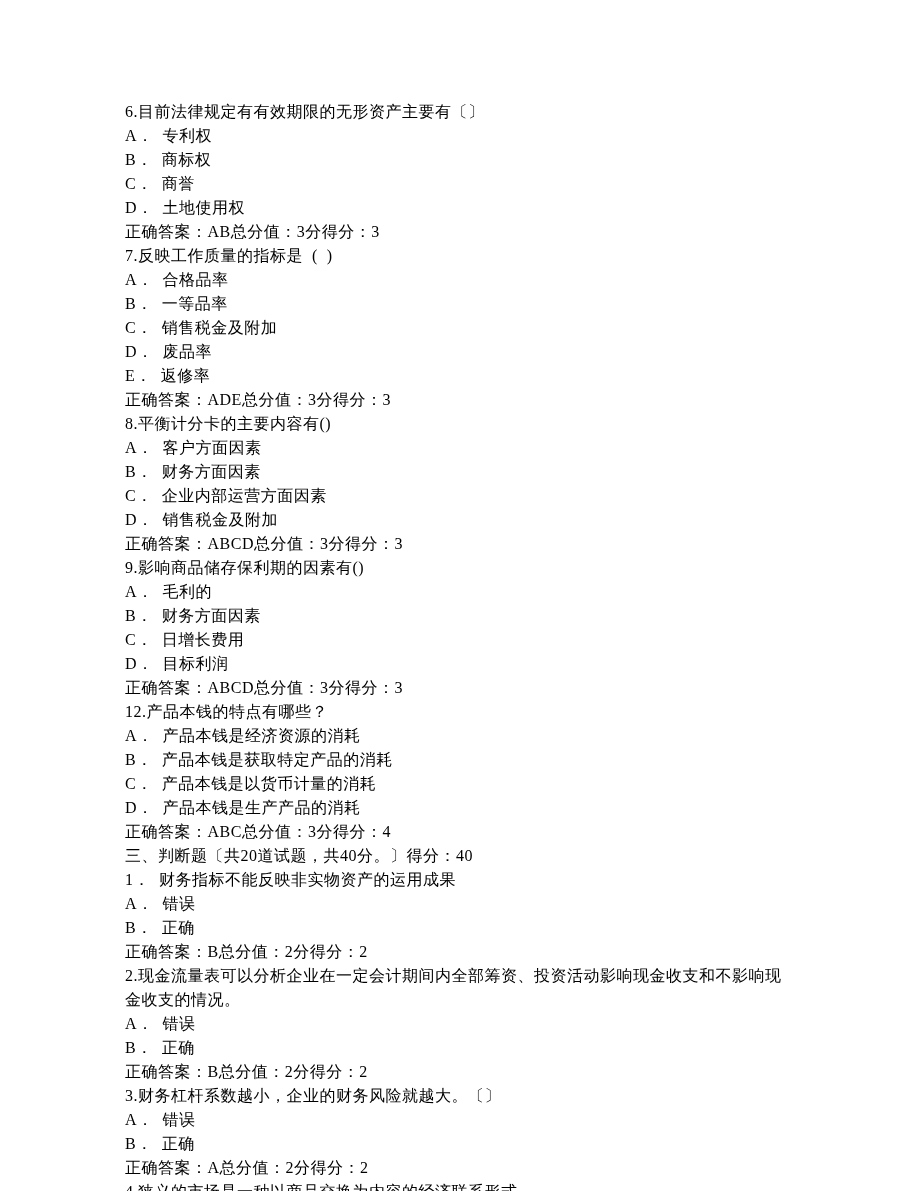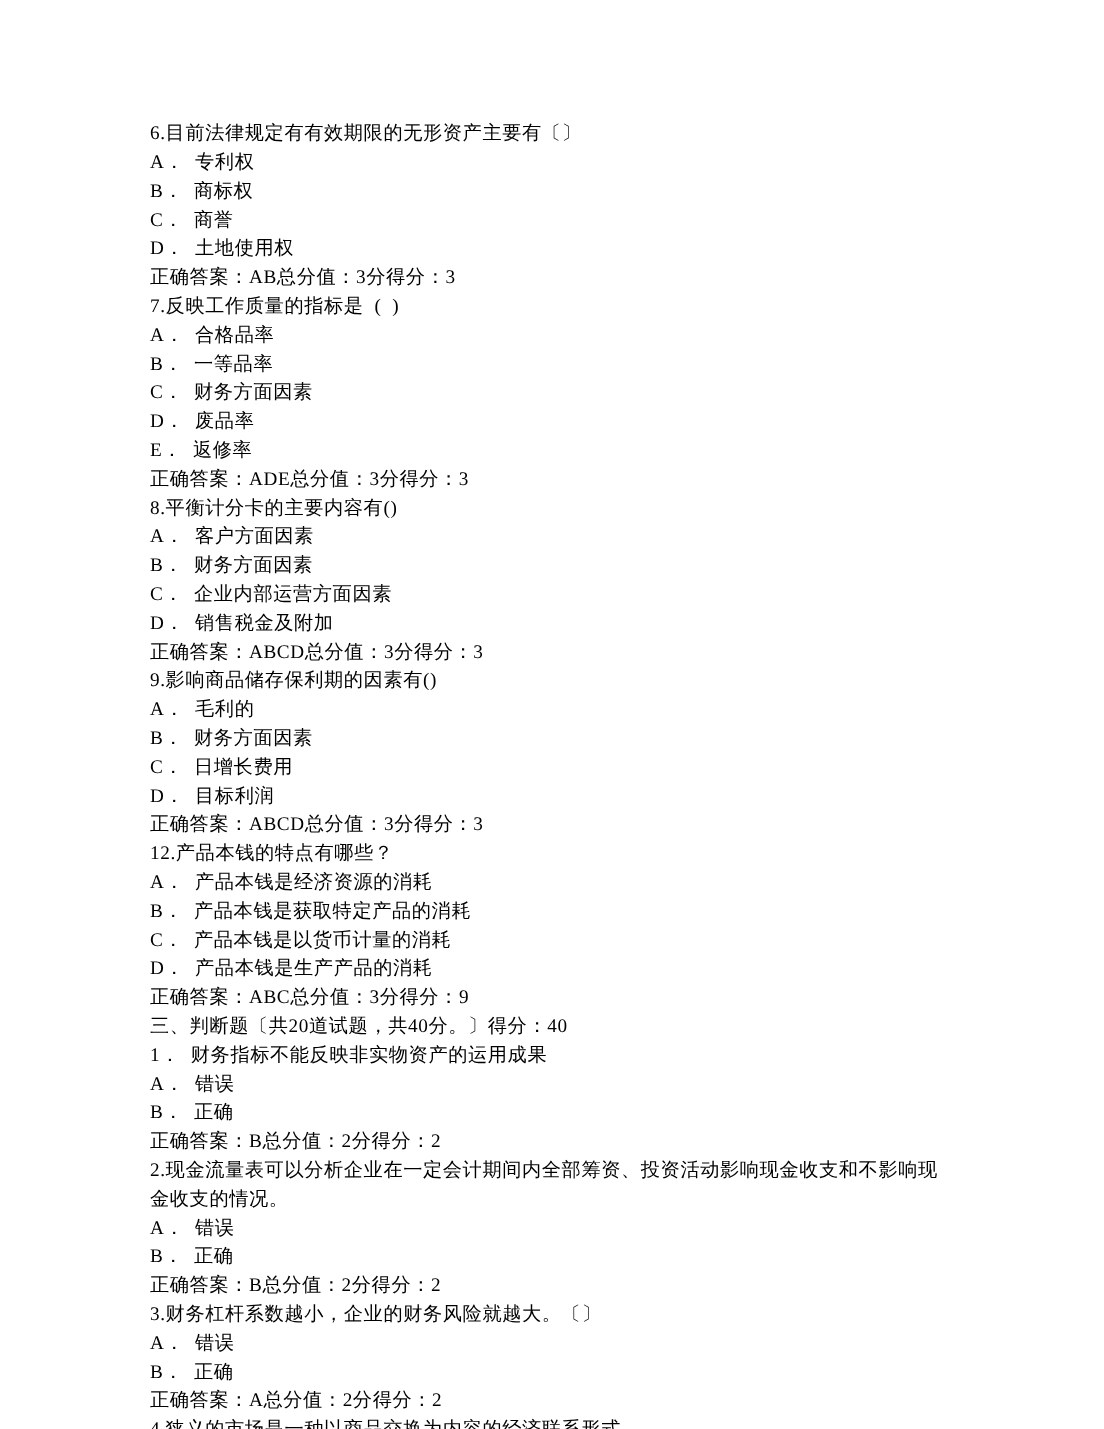--- a/index.html
+++ b/index.html
@@ -29,42 +29,42 @@
 <div>
   <span class="line">6.目前法律规定有有效期限的无形资产主要有〔〕</span>
   <span class="line">A．  专利权</span>
   <span class="line">B．  商标权</span>
   <span class="line">C．  商誉</span>
   <span class="line">D．  土地使用权</span>
   <span class="line">正确答案：AB总分值：3分得分：3</span>
   <span class="line">7.反映工作质量的指标是  (  )</span>
   <span class="line">A．  合格品率</span>
   <span class="line">B．  一等品率</span>
-  <span class="line">C．  财务方面因素</span>
+  <span class="line">C．  销售税金及附加</span>
   <span class="line">D．  废品率</span>
   <span class="line">E．  返修率</span>
   <span class="line">正确答案：ADE总分值：3分得分：3</span>
   <span class="line">8.平衡计分卡的主要内容有()</span>
   <span class="line">A．  客户方面因素</span>
   <span class="line">B．  财务方面因素</span>
   <span class="line">C．  企业内部运营方面因素</span>
   <span class="line">D．  销售税金及附加</span>
   <span class="line">正确答案：ABCD总分值：3分得分：3</span>
   <span class="line">9.影响商品储存保利期的因素有()</span>
   <span class="line">A．  毛利的</span>
   <span class="line">B．  财务方面因素</span>
   <span class="line">C．  日增长费用</span>
   <span class="line">D．  目标利润</span>
   <span class="line">正确答案：ABCD总分值：3分得分：3</span>
   <span class="line">12.产品本钱的特点有哪些？</span>
   <span class="line">A．  产品本钱是经济资源的消耗</span>
   <span class="line">B．  产品本钱是获取特定产品的消耗</span>
   <span class="line">C．  产品本钱是以货币计量的消耗</span>
   <span class="line">D．  产品本钱是生产产品的消耗</span>
-  <span class="line">正确答案：ABC总分值：3分得分：9</span>
+  <span class="line">正确答案：ABC总分值：3分得分：4</span>
   <span class="line">三、判断题〔共20道试题，共40分。〕得分：40</span>
   <span class="line">1．  财务指标不能反映非实物资产的运用成果</span>
   <span class="line">A．  错误</span>
   <span class="line">B．  正确</span>
   <span class="line">正确答案：B总分值：2分得分：2</span>
   <span class="line">2.现金流量表可以分析企业在一定会计期间内全部筹资、投资活动影响现金收支和不影响现金收支的情况。</span>
   <span class="line">A．  错误</span>
   <span class="line">B．  正确</span>
   <span class="line">正确答案：B总分值：2分得分：2</span>
   <span class="line">3.财务杠杆系数越小，企业的财务风险就越大。〔〕</span>

